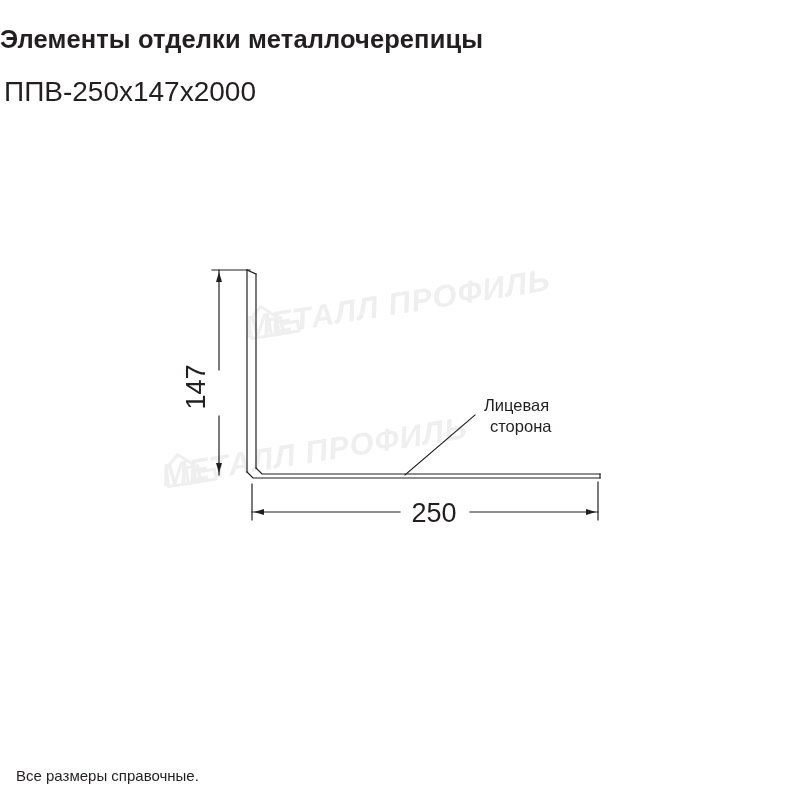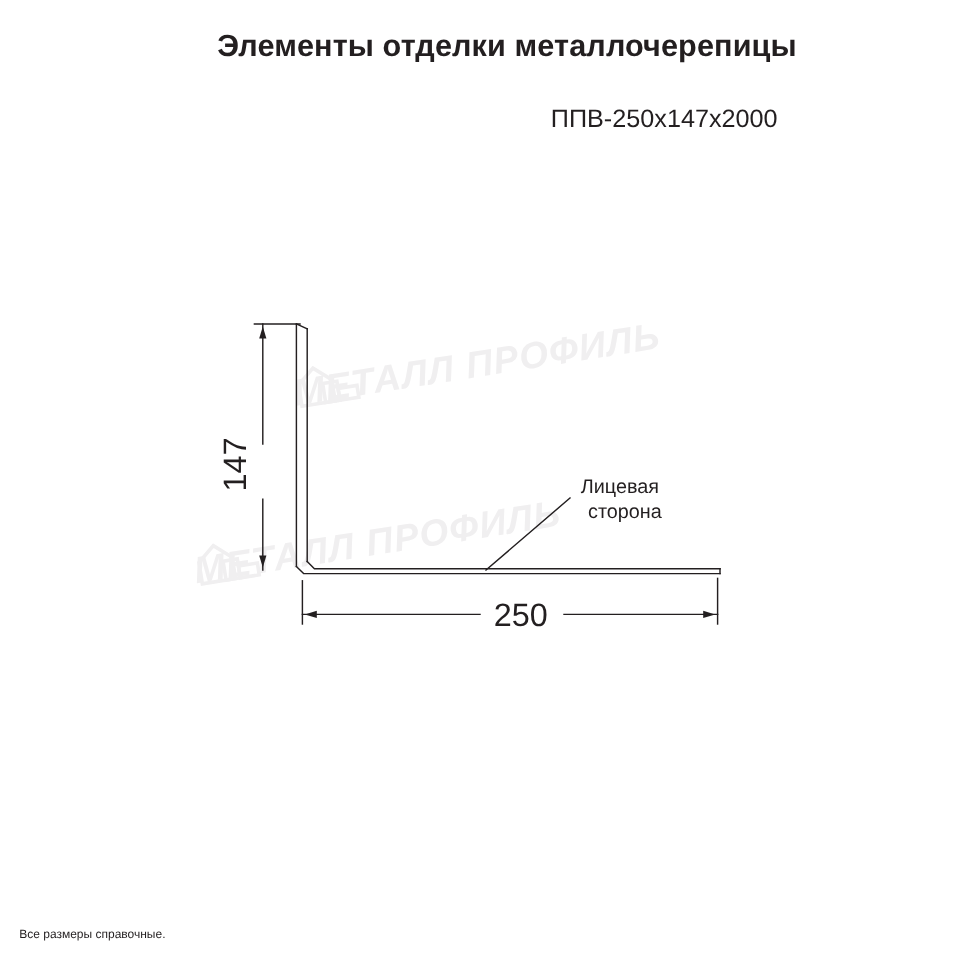--- a/index.html
+++ b/index.html
@@ -19,42 +19,42 @@
     position: absolute;
     inset: 0;
   }
 
   
   .title-block {
     position: absolute;
     top: 24px;
     left: 0;
     width: 664px;
-    text-align: right;
+    text-align: left;
   }
   .h-main {
     font-size: 25.5px;
     font-weight: bold;
     letter-spacing: 0.1px;
     line-height: 1.2;
     margin: 0;
     color: #231f20;
   }
   .h-sub {
     font-size: 21.5px;
     font-weight: normal;
     margin: 0;
     padding-top: 39px;
     line-height: 1.2;
     color: #231f20;
   }
   .h-code {
-    font-size: 21px;
+    font-size: 28px;
     font-weight: normal;
-    margin: 16px;
+    margin: 4px;
     padding-top: 16px;
     line-height: 1.2;
     color: #231f20;
   }
 
   
   .drawing {
     position: absolute;
     top: 210px;
     left: 0;
@@ -88,21 +88,21 @@
   }
   .wm-house svg { display: block; }
   .wmh-1 { left: 247px; top: 303px; transform: rotate(-9deg); }
   .wmh-2 { left: 164px; top: 451px; transform: rotate(-9deg); }
 
   
   .footnotes {
     position: absolute;
     left: 16px;
     bottom: 13px;
-    font-size: 10px;
+    font-size: 15px;
     line-height: 1.55;
     color: #231f20;
   }
   .footnotes div { white-space: nowrap; }
 </style>
 </head>
 <body>
 
 <div class="page">
 

